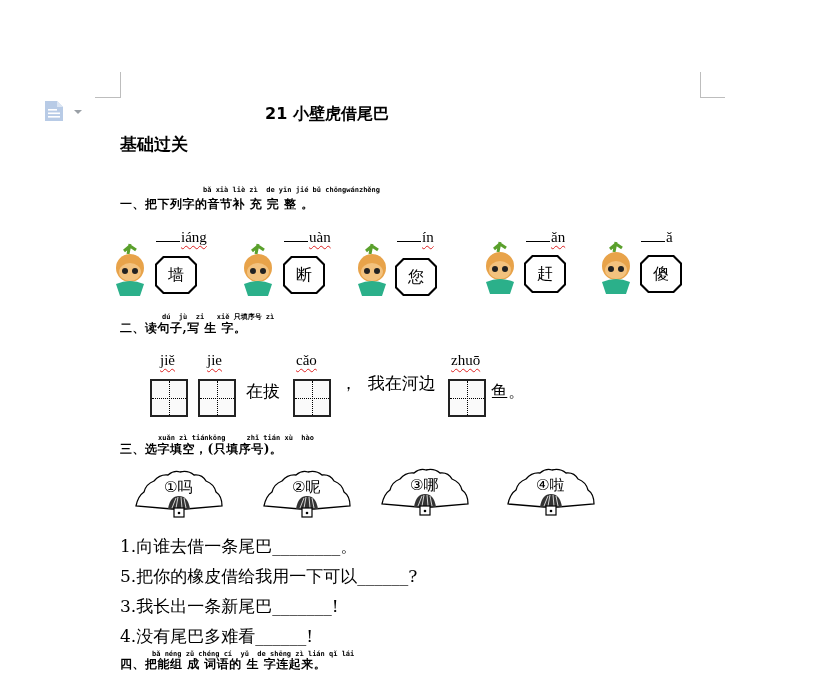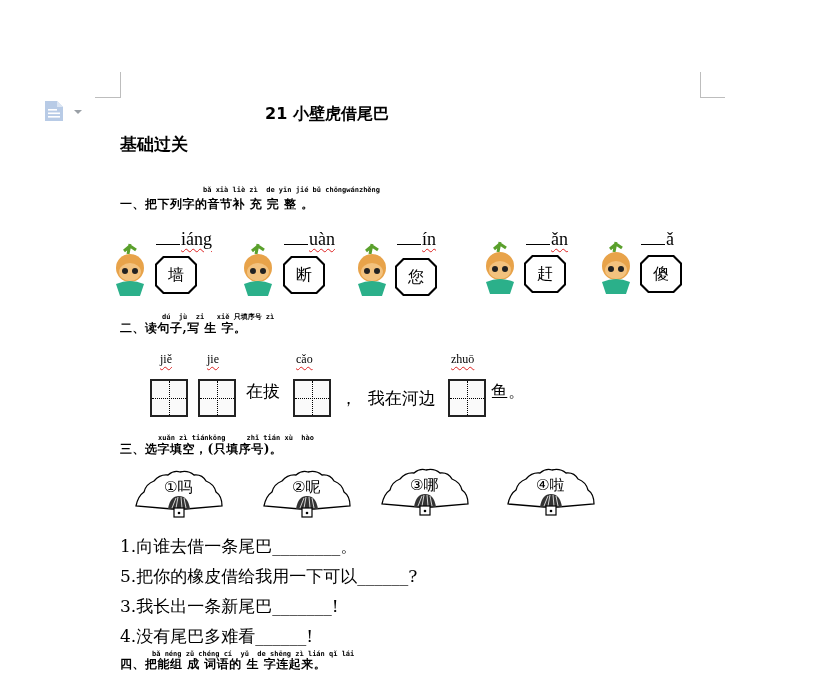--- a/index.html
+++ b/index.html
@@ -9,33 +9,33 @@
   .corner-tl { left:120px; top:72px; width:1px; height:26px; background:#bdbdbd; }
   .corner-tl2 { left:95px; top:97px; width:26px; height:1px; background:#bdbdbd; }
   .corner-tr { left:700px; top:72px; width:1px; height:26px; background:#bdbdbd; }
   .corner-tr2 { left:700px; top:97px; width:25px; height:1px; background:#bdbdbd; }
   .doc-icon { left:44px; top:100px; width:20px; height:22px; }
   .doc-caret { left:74px; top:110px; width:0; height:0; border-left:4px solid transparent; border-right:4px solid transparent; border-top:4px solid #9aa0a6; }
   .title { left:0; width:654px; top:104px; text-align:center; font-family:"DejaVu Sans","Liberation Sans",sans-serif; font-weight:bold; font-size:16px; padding-left:0; }
   .h-basic { left:120px; top:133px; font-size:17px; font-weight:bold; }
   .section { left:120px; font-size:12px; font-weight:bold; letter-spacing:0.5px; }
   .ruby-line { font-family:"DejaVu Sans Mono","Liberation Mono",monospace; font-size:7px; font-weight:bold; position:absolute; white-space:pre; letter-spacing:0; }
-  .pinyin-blank { position:absolute; font-size:18px; font-family:"Liberation Serif","DejaVu Serif",serif; }
+  .pinyin-blank { position:absolute; font-size:15px; font-family:"Liberation Serif","DejaVu Serif",serif; }
   .pinyin-blank .line { display:inline-block; width:24px; border-bottom:1.5px solid #000; margin-right:1px; vertical-align:baseline; }
   .pinyin-blank .py { text-decoration: underline wavy #d22; text-decoration-thickness:1px; text-underline-offset:3px; }
   .mascot { position:absolute; width:40px; height:56px; }
   .charbox-wrap { position:absolute; width:42px; height:38px; background:#000;
              clip-path: polygon(8px 0, calc(100% - 8px) 0, 100% 8px, 100% calc(100% - 8px), calc(100% - 8px) 100%, 8px 100%, 0 calc(100% - 8px), 0 8px); }
   .charbox-inner { position:absolute; left:2px; top:2px; right:2px; bottom:2px; background:#fff;
              display:flex; align-items:center; justify-content:center; font-size:16px;
              clip-path: polygon(7px 0, calc(100% - 7px) 0, 100% 7px, 100% calc(100% - 7px), calc(100% - 7px) 100%, 7px 100%, 0 calc(100% - 7px), 0 7px); }
   .grid-box { position:absolute; width:38px; height:38px; border:2px solid #222; background:#fafafa; box-sizing:border-box; }
   .grid-box::before { content:""; position:absolute; left:50%; top:0; bottom:0; border-left:1.5px dotted #000; }
   .grid-box::after { content:""; position:absolute; top:50%; left:0; right:0; border-top:1.5px dotted #000; }
-  .py-over { position:absolute; font-size:12px; font-family:"Liberation Serif","DejaVu Serif",serif; text-decoration: underline wavy #d22; text-decoration-thickness:1px; text-underline-offset:3px; }
+  .py-over { position:absolute; font-size:15px; font-family:"Liberation Serif","DejaVu Serif",serif; text-decoration: underline wavy #d22; text-decoration-thickness:1px; text-underline-offset:3px; }
   .sent-text { position:absolute; font-size:17px; }
   .fan { position:absolute; width:90px; height:52px; }
   .fan-label { position:absolute; font-size:15px; font-family:"DejaVu Sans","Liberation Sans",sans-serif; }
   .q-line { position:absolute; left:120px; font-size:17px; white-space:pre; }
 </style>
 </head>
 <body>
 
 <div class="abs corner-tl"></div>
 <div class="abs corner-tl2"></div>
@@ -137,21 +137,21 @@
 
 <div class="py-over" style="left:160px; top:352px;">jiě</div>
 <div class="py-over" style="left:207px; top:352px;">jie</div>
 <div class="py-over" style="left:296px; top:352px;">cǎo</div>
 <div class="py-over" style="left:451px; top:352px;">zhuō</div>
 
 <div class="grid-box" style="left:150px; top:379px;"></div>
 <div class="grid-box" style="left:198px; top:379px;"></div>
 <div class="sent-text" style="left:246px; top:380px;">在拔</div>
 <div class="grid-box" style="left:293px; top:379px;"></div>
-<div class="sent-text" style="left:340px; top:387px; white-space:pre;">，  我在河边</div>
+<div class="sent-text" style="left:340px; top:372px; white-space:pre;">，  我在河边</div>
 <div class="grid-box" style="left:448px; top:379px;"></div>
 <div class="sent-text" style="left:491px; top:380px;">鱼。</div>
 
 <div class="ruby-line" style="left:158px; top:434px;">xuǎn zì tiánkōng     zhǐ tián xù  hào</div>
 <div class="abs section" style="top:441px;">三、选字填空，(只填序号)。</div>
 
 <div>
   <svg class="fan" style="left:134px; top:468px;" viewBox="0 0 90 52">
     <path d="M2 38 Q4 28 10 24 Q12 16 20 13 Q26 6 34 7 Q40 2 46 4 Q54 2 60 7 Q68 6 72 13 Q80 16 82 24 Q88 28 88 38 L52 41 L38 41 Z" fill="#fff" stroke="#000" stroke-width="1.3"></path>
     <path d="M34 41 Q36 28 45 28 Q54 28 56 41 Z" fill="#333"></path>

